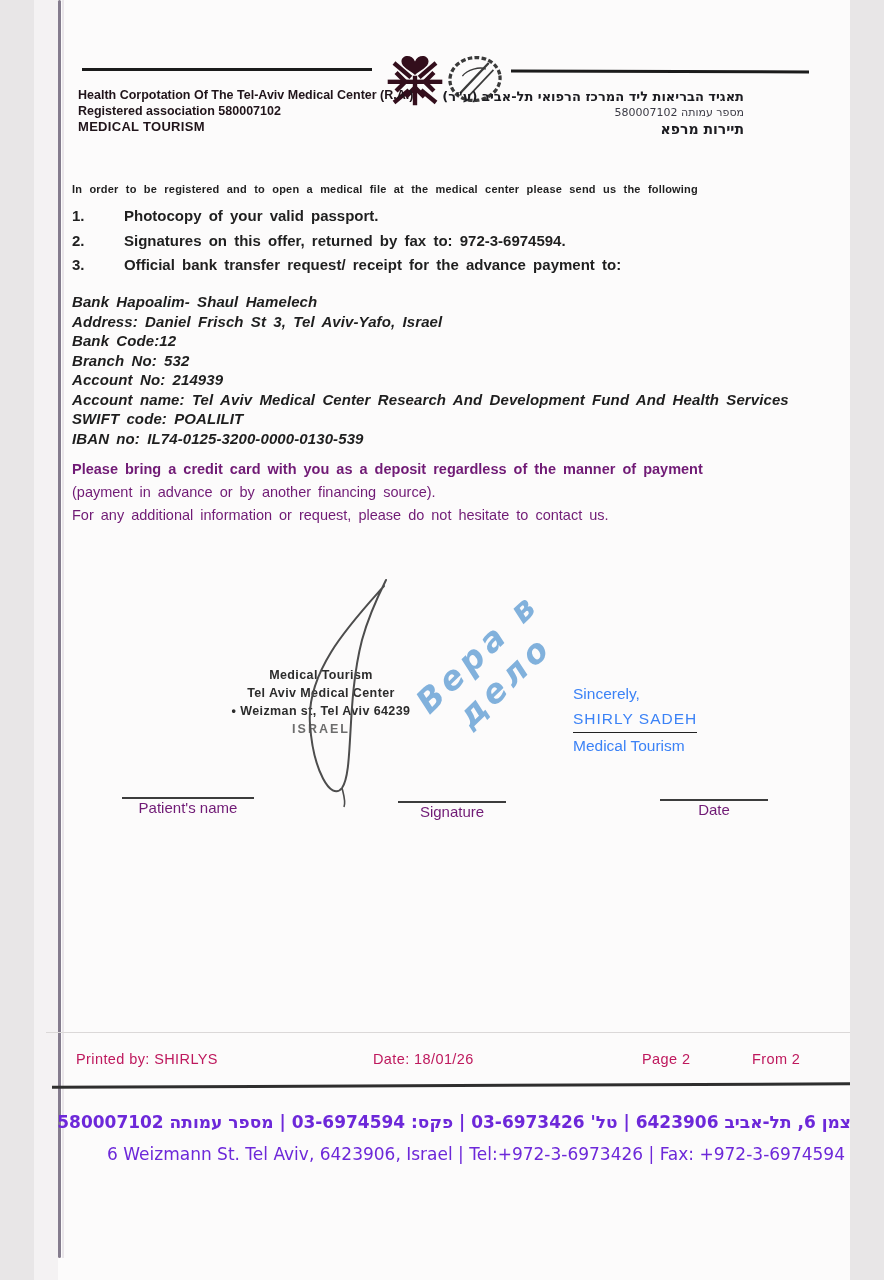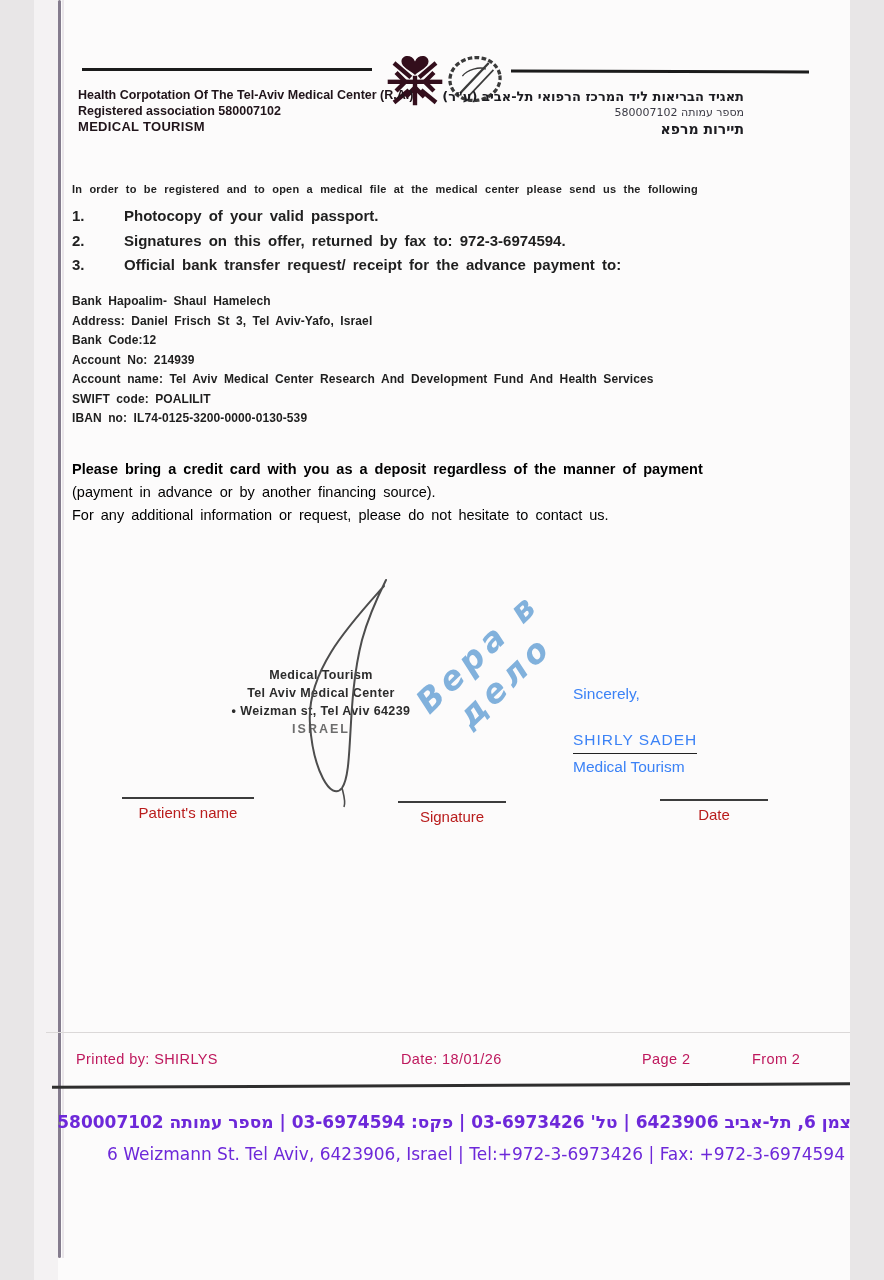--- a/index.html
+++ b/index.html
@@ -27,52 +27,52 @@
   .hdr-he .l1{font-size:13px;font-weight:700;line-height:17px;}
   .hdr-he .l2{font-size:11px;font-weight:400;line-height:15px;color:#3a3a44;}
   .hdr-he .l3{font-size:14px;font-weight:700;line-height:19px;}
 
   
   .intro{position:absolute;left:38px;top:183px;width:846px;font-size:11px;font-weight:600;
          letter-spacing:.2px;word-spacing:4px;white-space:nowrap;overflow:hidden;color:#1f1f1f;}
   .olist{position:absolute;left:38px;top:207px;font-size:15px;font-weight:600;color:#1f1f1f;}
   .olist .row{display:flex;height:24.5px;align-items:flex-start;word-spacing:3px;}
   .olist .num{width:52px;flex:0 0 52px;}
-  .bank{position:absolute;left:38px;top:292px;font-size:12px;font-weight:600;line-height:19.5px;
-        color:#1e1e1e;word-spacing:3px;letter-spacing:.1px;}
-  .notes{position:absolute;left:38px;top:458px;font-size:14.5px;line-height:23px;color:#000000;word-spacing:3px;}
+  .bank{position:absolute;left:38px;top:292px;font-size:15px;font-weight:600;line-height:19.5px;
+        color:#1e1e1e;word-spacing:3px;letter-spacing:.1px;font-style:italic;}
+  .notes{position:absolute;left:38px;top:458px;font-size:14.5px;line-height:23px;color:#701a75;word-spacing:3px;}
   .notes .n1{font-weight:700;}
   .notes .n2{font-weight:500;}
   .notes .n3{font-weight:500;}
 
   
   .stamp{position:absolute;left:192px;top:666px;width:190px;text-align:center;
          font-size:12.5px;font-weight:700;line-height:18px;color:#2c2c2c;letter-spacing:.4px;}
   .stamp .faded{color:#6d6d6d;letter-spacing:2px;}
   .scribble{position:absolute;left:250px;top:574px;width:120px;height:235px;}
   .watermark{position:absolute;left:322px;top:628px;width:270px;text-align:center;
              transform:rotate(-44deg);font-family:"DejaVu Sans",sans-serif;font-style:italic;
              font-size:33px;font-weight:600;letter-spacing:5px;color:rgba(101,160,212,.82);}
   .signoff{position:absolute;left:539px;top:681px;font-size:15.5px;line-height:25px;color:#3b82f6;}
-  .signoff .name{font-weight:500;letter-spacing:1px;border-bottom:1.6px solid #222;display:inline-block;padding-bottom:1px;margin-top:21px;}
+  .signoff .name{font-weight:500;letter-spacing:1px;border-bottom:1.6px solid #222;display:inline-block;padding-bottom:1px;}
 
   
   .field{position:absolute;}
   .field .line{height:2px;background:#3c3c3c;}
-  .field .lbl{margin-top:5px;text-align:center;font-size:15px;color:#b91c1c;}
+  .field .lbl{text-align:center;font-size:15px;color:#701a75;}
   .f1{left:88px;top:797px;width:132px;}
   .f2{left:364px;top:801px;width:108px;}
   .f3{left:626px;top:799px;width:108px;}
 
   
   .pr-top{position:absolute;left:12px;top:1032px;width:848px;height:1px;background:#dbd8d8;}
   .pr-bottom{position:absolute;left:18px;top:1084px;width:836px;height:2.5px;background:#2e2e2e;transform:rotate(-.25deg);}
   .pr-text{position:absolute;top:1051px;font-size:14.5px;color:#be185d;letter-spacing:.4px;}
   .pr-printed{left:42px;}
-  .pr-date{left:367px;}
+  .pr-date{left:339px;}
   .pr-page{left:608px;}
   .pr-from{left:718px;}
 
   
   .foot{position:absolute;left:0;width:884px;text-align:center;font-family:"DejaVu Sans",sans-serif;
         color:#6d28d9;font-weight:600;}
   .foot-he{top:1112px;font-size:17px;}
   .foot-en{top:1144px;font-size:17px;font-weight:500;}
   .foot-site{top:1176px;font-size:16.5px;font-weight:500;}
 </style>
@@ -135,20 +135,21 @@
     <div class="row">
       <span class="num">3.</span>
       <span>Official bank transfer request/ receipt for the advance payment to:</span>
     </div>
   </div>
 
   <div class="bank">
     <div>Bank Hapoalim- Shaul Hamelech</div>
     <div>Address: Daniel Frisch St 3, Tel Aviv-Yafo, Israel</div>
     <div>Bank Code:12</div>
+    <div>Branch No: 532</div>
     <div>Account No: 214939</div>
     <div>Account name: Tel Aviv Medical Center Research And Development Fund And Health Services</div>
     <div>SWIFT code: POALILIT</div>
     <div>IBAN no: IL74-0125-3200-0000-0130-539</div>
   </div>
 
   <div class="notes">
     <div class="n1">Please bring a credit card with you as a deposit regardless of the manner of payment</div>
     <div class="n2">(payment in advance or by another financing source).</div>
     <div class="n3">For any additional information or request, please do not hesitate to contact us.</div>

